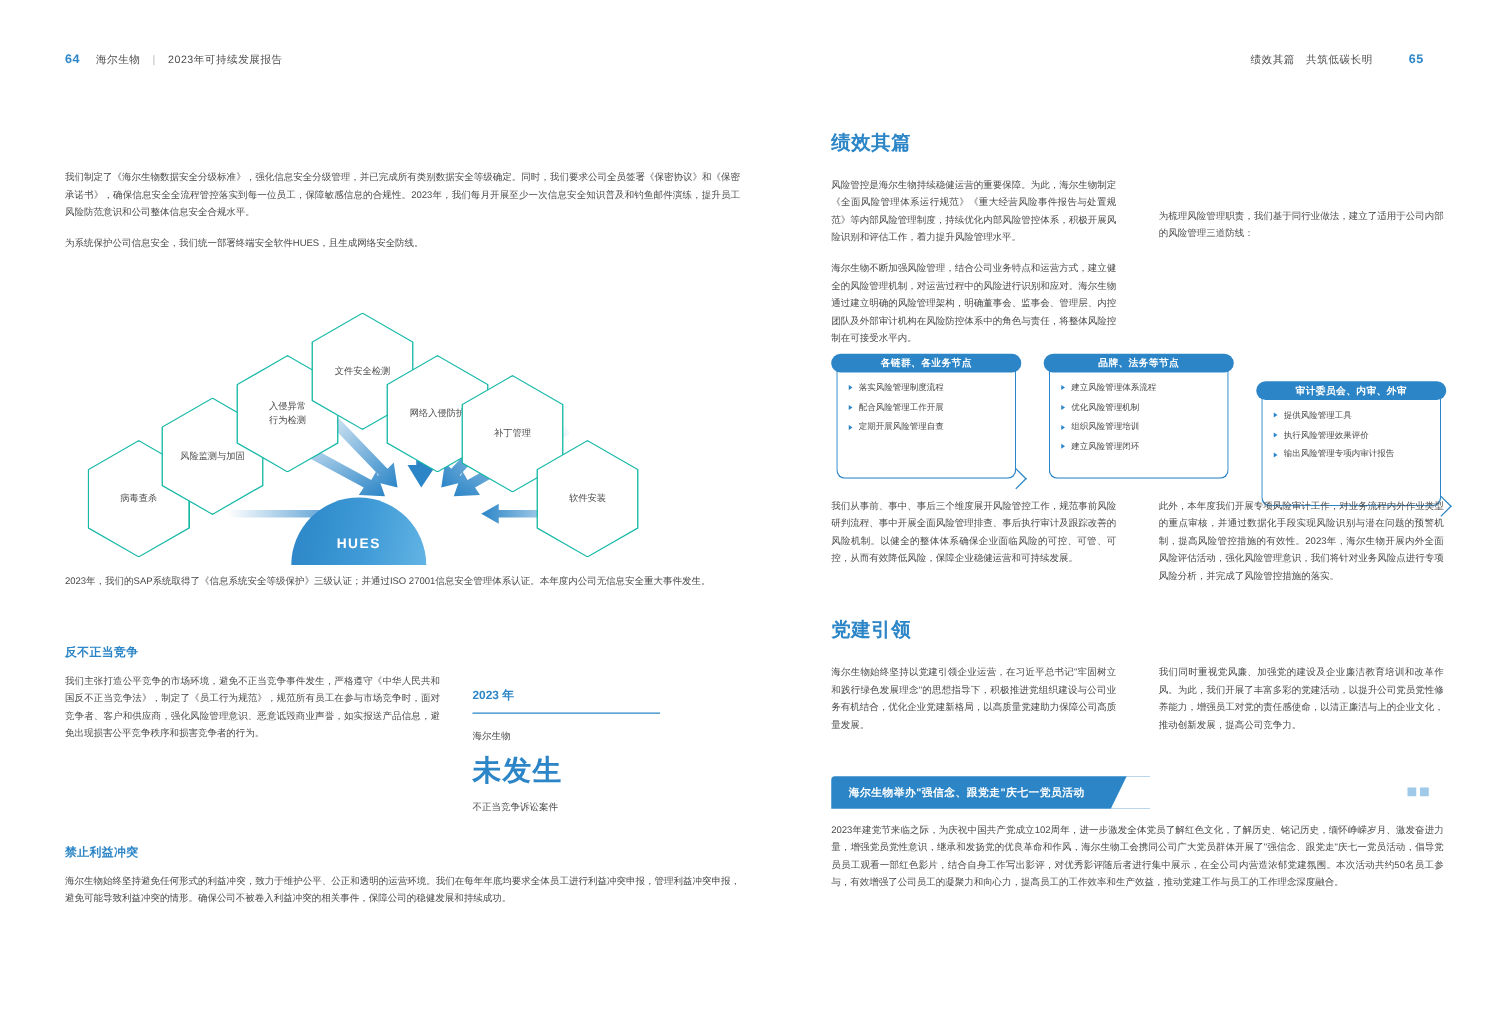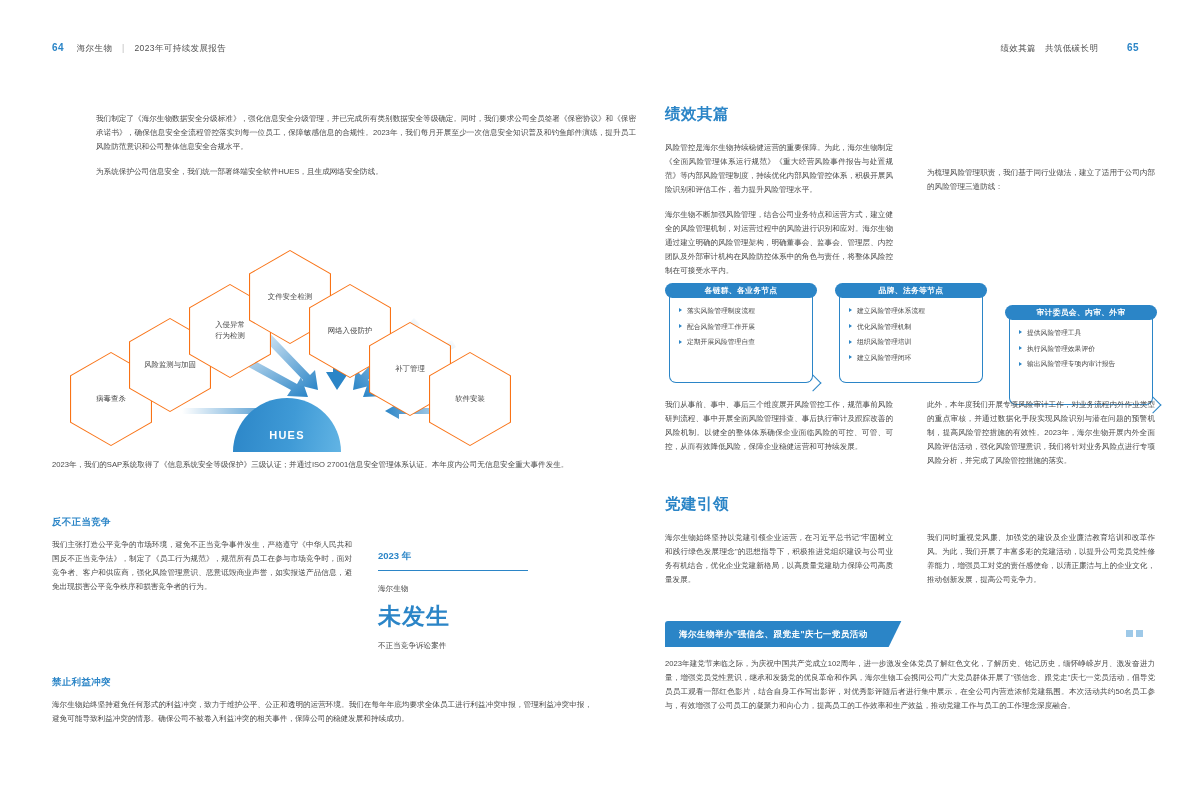--- a/index.html
+++ b/index.html
@@ -34,21 +34,21 @@
     color:#2b85c7;font-size:9.5px;font-weight:bold;letter-spacing:.3px;margin:0 0 9px 0;
   }
 
   
   .hexwrap{position:absolute;left:52px;top:248px;width:540px;height:200px;}
   .hex{
     position:absolute;width:82px;height:94px;
     display:flex;align-items:center;justify-content:center;text-align:center;
     font-size:7.4px;line-height:1.45;color:#4a4a4a;
     clip-path:polygon(50% 0%,100% 25%,100% 75%,50% 100%,0% 75%,0% 25%);
-    background:#f97316;
+    background:#14b8a6;
   }
   .hex-in{
     position:absolute;inset:1.1px;
     clip-path:polygon(50% 0%,100% 25%,100% 75%,50% 100%,0% 75%,0% 25%);
     background:#ffffff;display:flex;align-items:center;justify-content:center;
     padding:0 8px;box-sizing:border-box;
   }
   .hex span{position:relative;z-index:2;}
   .hues{
     position:absolute;left:233px;top:398px;width:108px;height:54px;
@@ -132,21 +132,21 @@
     <span class="folio">64</span>
     <span class="head-txt" style="margin-left:10px">海尔生物</span>
     <span class="head-sep">|</span>
     <span class="head-txt">2023年可持续发展报告</span>
   </div>
   <div class="head head-right">
     <span class="head-txt">绩效其篇　共筑低碳长明</span>
     <span class="folio" style="margin-left:26px">65</span>
   </div>
 
-  <div class="col col-left" style="top:112px;margin-left:44px;">
+  <div class="col col-left" style="top:135px;">
     <p class="body">我们制定了《海尔生物数据安全分级标准》，强化信息安全分级管理，并已完成所有类别数据安全等级确定。同时，我们要求公司全员签署《保密协议》和《保密承诺书》，确保信息安全全流程管控落实到每一位员工，保障敏感信息的合规性。2023年，我们每月开展至少一次信息安全知识普及和钓鱼邮件演练，提升员工风险防范意识和公司整体信息安全合规水平。</p>
     <p class="body">为系统保护公司信息安全，我们统一部署终端安全软件HUES，且生成网络安全防线。</p>
   </div>
 
   <div class="hexwrap">
 
     <svg width="540" height="200" style="position:absolute;left:0;top:0;">
       <defs>
         <linearGradient id="ga" x1="0%" y1="0%" x2="100%" y2="100%">
           <stop offset="0%" stop-color="#ffffff"></stop>
@@ -213,21 +213,21 @@
     <div class="hex" style="left:197px;top:2px;">
       <div class="hex-in">
           <span>文件安全检测</span>
         </div>
     </div>
     <div class="hex" style="left:257px;top:36px;">
       <div class="hex-in">
           <span>网络入侵防护</span>
         </div>
     </div>
-    <div class="hex" style="left:317px;top:74px;">
+    <div class="hex" style="left:317px;top:52px;">
       <div class="hex-in">
           <span>补丁管理</span>
         </div>
     </div>
     <div class="hex" style="left:377px;top:104px;">
       <div class="hex-in">
           <span>软件安装</span>
         </div>
     </div>
   </div>

